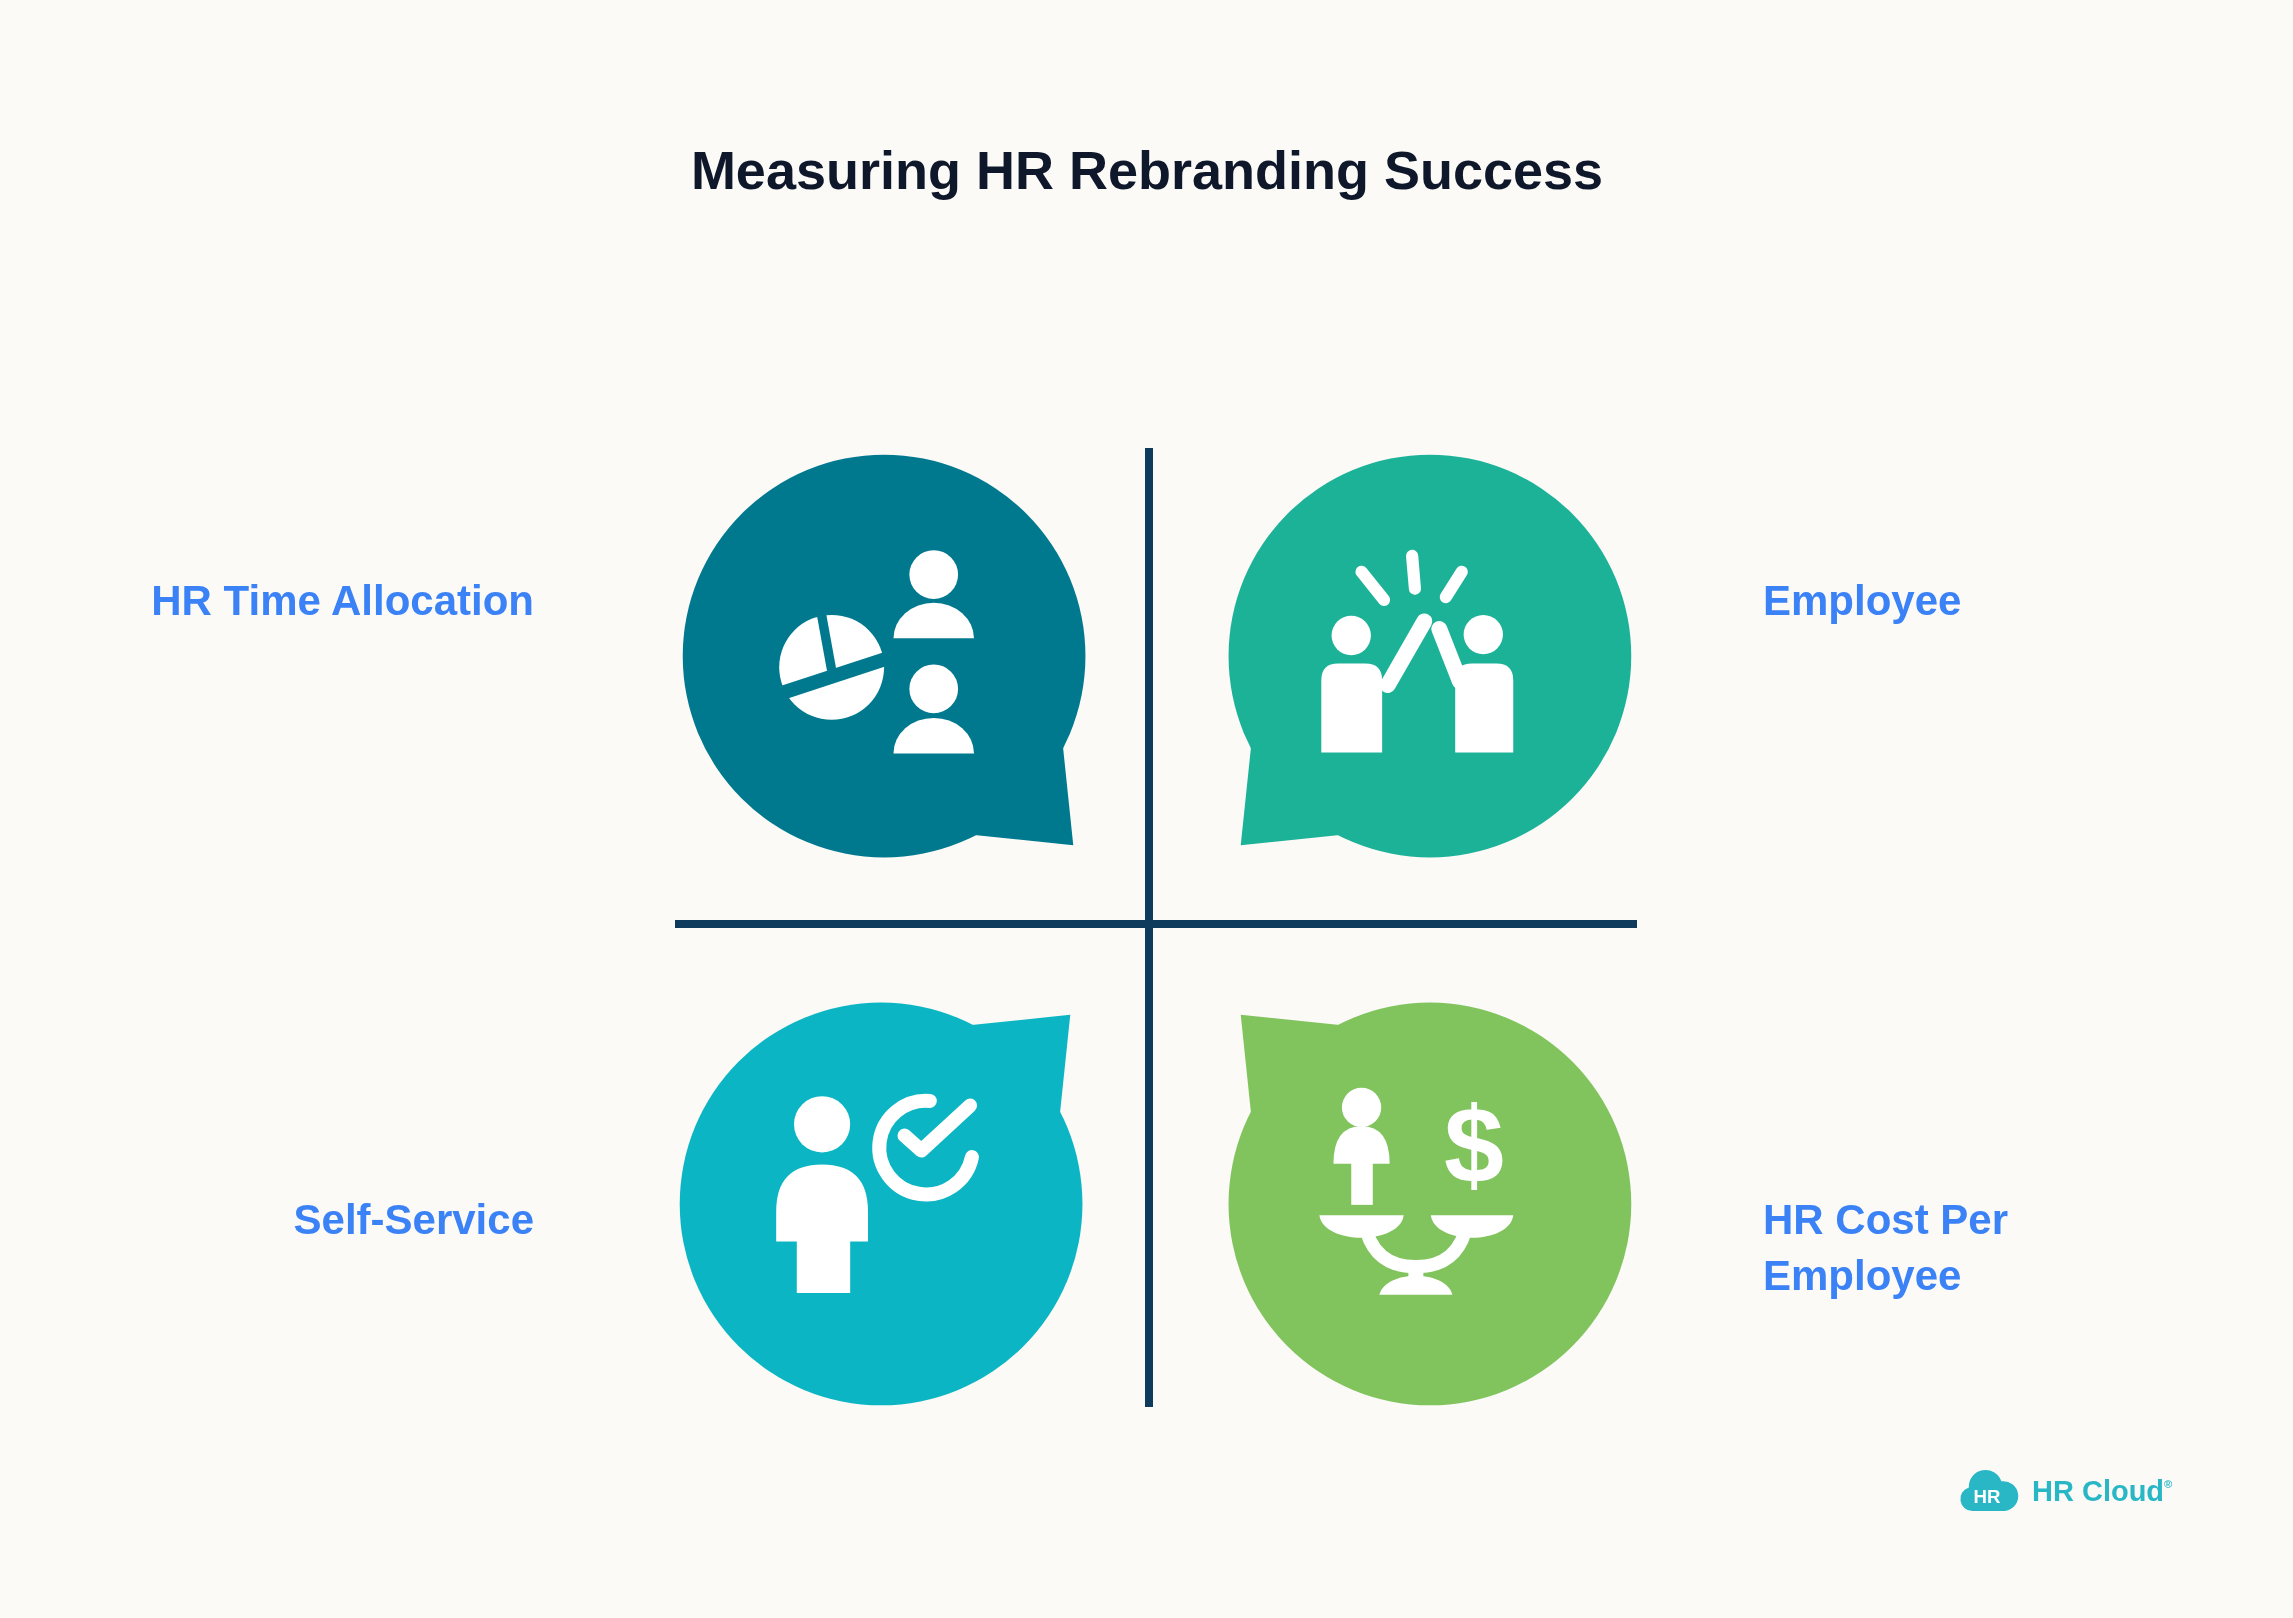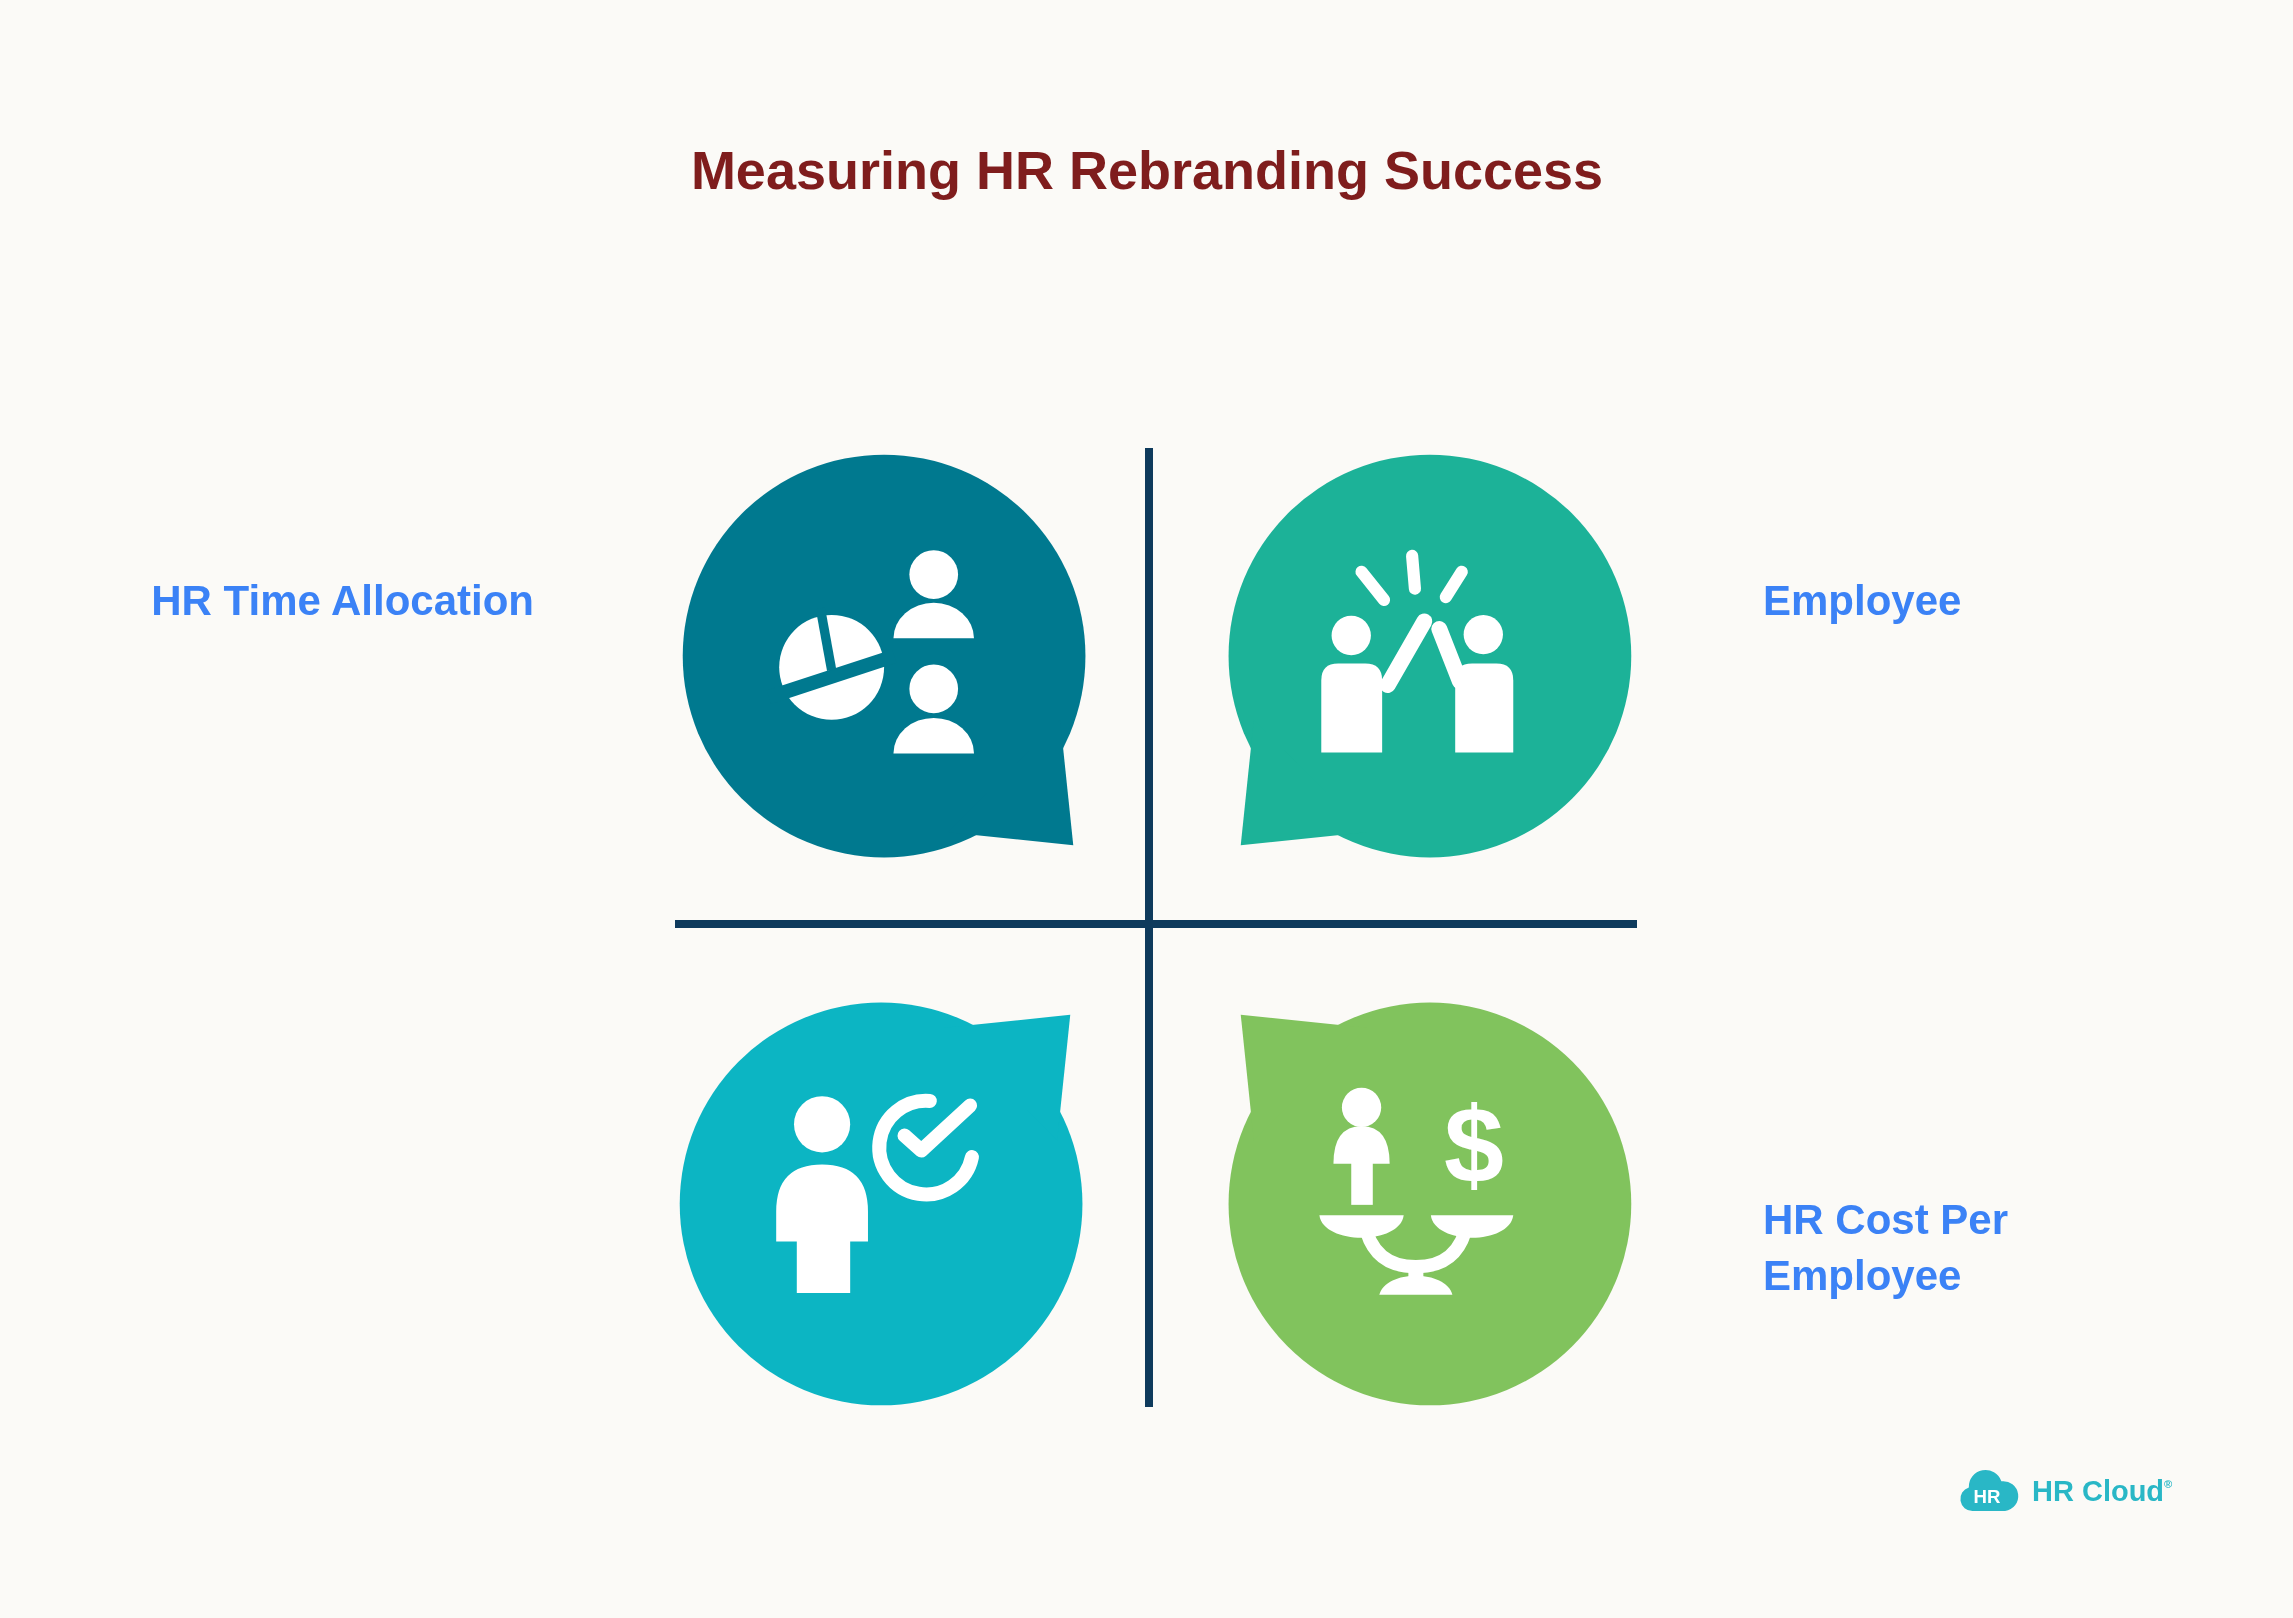--- a/index.html
+++ b/index.html
@@ -4,21 +4,21 @@
 <style>
   html,body{margin:0;padding:0;}
   body{
     width:2294px;height:1619px;position:relative;overflow:hidden;
     background:#fbfaf7;
     font-family:"Liberation Sans", sans-serif;
   }
   .abs{position:absolute;}
   #title{
     left:0;top:139px;width:2294px;text-align:center;
-    font-size:54px;font-weight:700;color:#7f1d1d;letter-spacing:0;
+    font-size:54px;font-weight:700;color:#0f172a;letter-spacing:0;
   }
   .divider{background:#0e3a5c;}
   #divider-v{left:1145px;top:448px;width:8.4px;height:959px;}
   #divider-h{left:675px;top:920px;width:962px;height:8.4px;}
   .bubble{width:487px;height:487px;}
   .qlabel{
     font-size:42px;font-weight:700;color:#3b82f6;line-height:56px;
   }
   .qlabel span{display:block;}
   .right-align{text-align:right;}
@@ -127,20 +127,21 @@
   </svg>
 </div>
 
 <div id="label-tl" class="abs qlabel right-align">
   <span>HR Time Allocation</span>
 </div>
 <div id="label-tr" class="abs qlabel">
   <span>Employee</span>
 </div>
 <div id="label-bl" class="abs qlabel right-align">
+  <span>Self-Service</span>
 </div>
 <div id="label-br" class="abs qlabel">
   <span>HR Cost Per</span>
   <span>Employee</span>
 </div>
 
 <div id="logo" class="abs">
   <svg width="67" height="49" viewBox="0 0 72 52">
     <path d="M56,47 H21 A13,13 0 0 1 17,21.6 A18,18 0 0 1 52,15 A14,14 0 0 1 56,47 Z" fill="#29b7c6"></path>
     <text x="36.5" y="38" font-size="20" font-weight="bold" text-anchor="middle" fill="#ffffff" font-family="Liberation Sans, sans-serif">HR</text>

